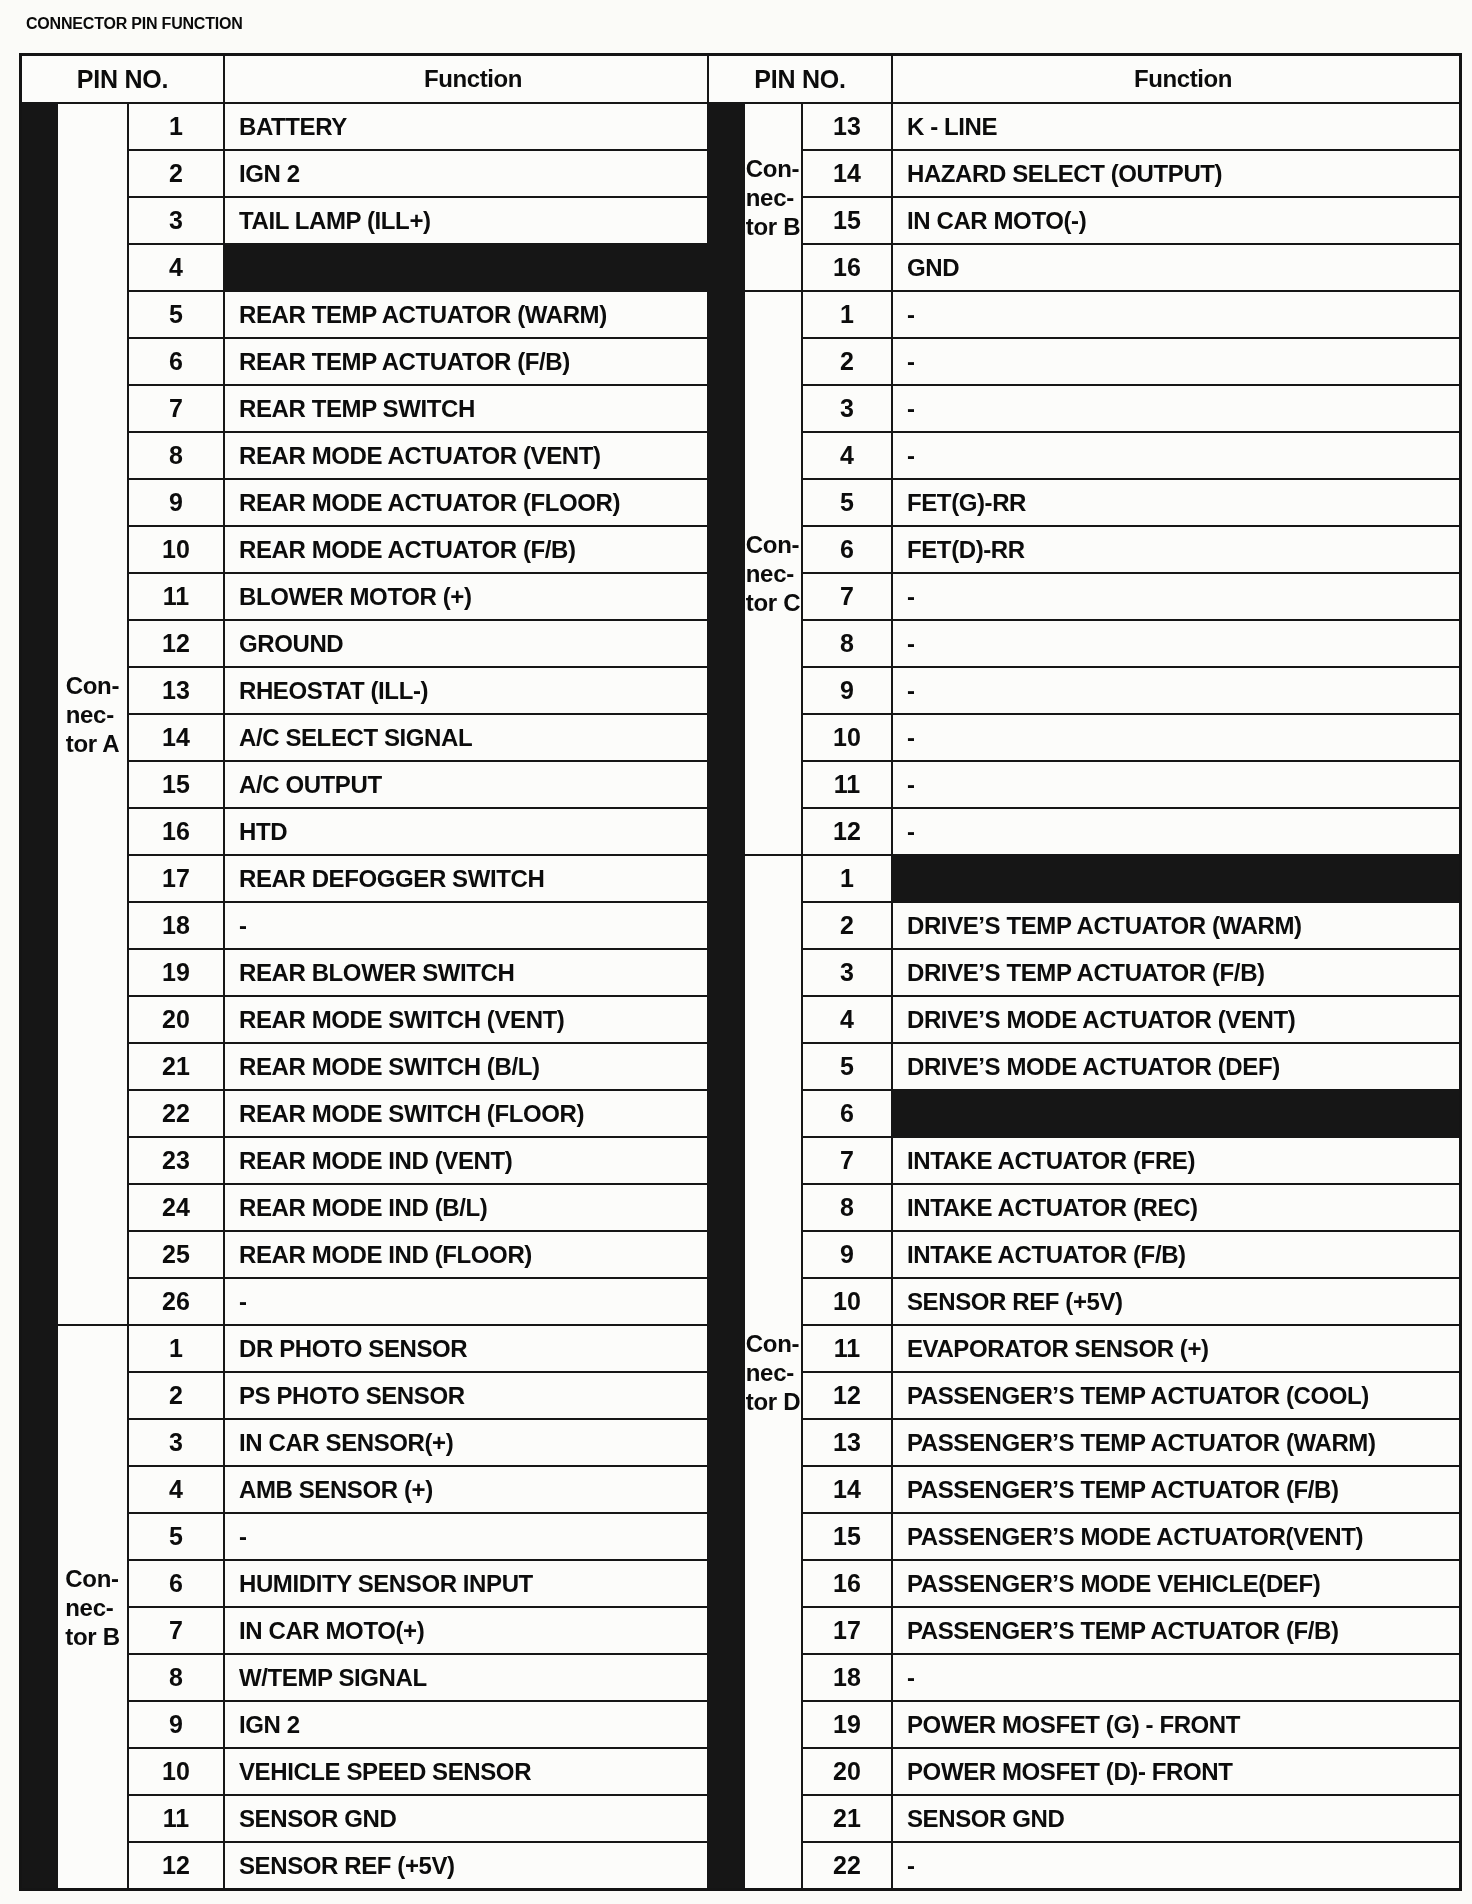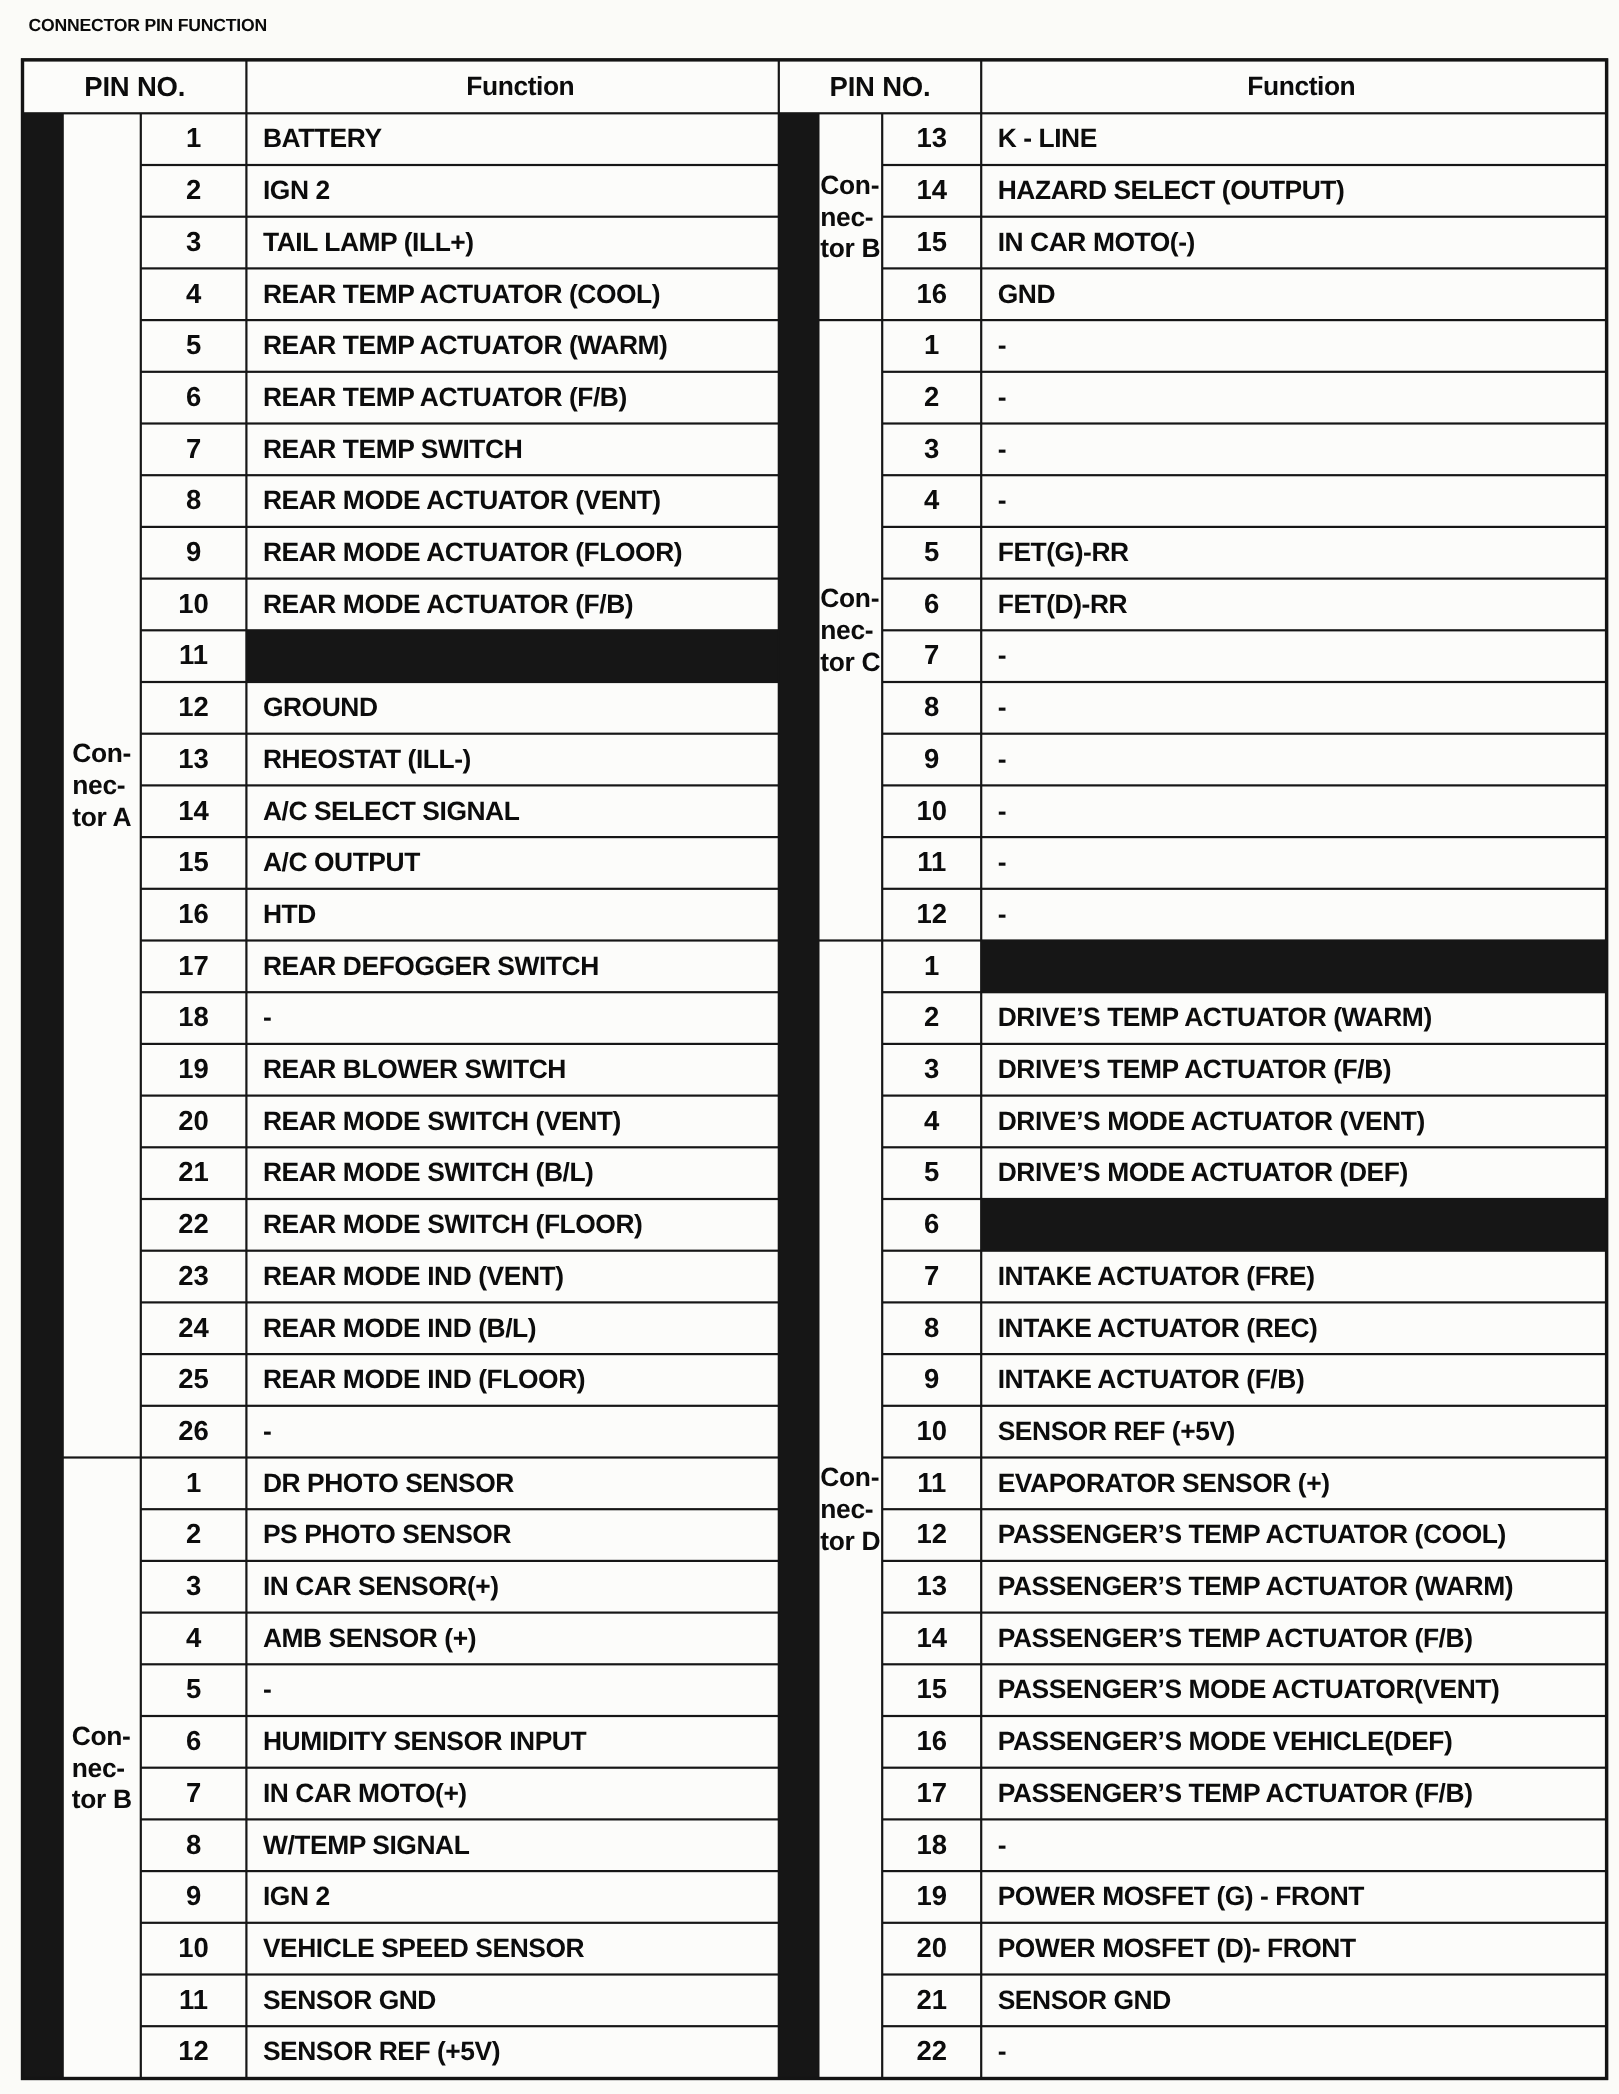--- a/index.html
+++ b/index.html
@@ -98,34 +98,34 @@
             <div>tor A</div>
           </div>
         </div>
         <div class="cell pin" style="grid-area: 2 / 2;">1</div>
         <div class="cell func" style="grid-area: 2 / 3;">BATTERY</div>
         <div class="cell pin" style="grid-area: 3 / 2;">2</div>
         <div class="cell func" style="grid-area: 3 / 3;">IGN 2</div>
         <div class="cell pin" style="grid-area: 4 / 2;">3</div>
         <div class="cell func" style="grid-area: 4 / 3;">TAIL LAMP (ILL+)</div>
         <div class="cell pin" style="grid-area: 5 / 2;">4</div>
-        <div class="cell func" style="grid-area: 5 / 3;">REAR TEMP ACTUATOR (COOL)</div>
         <div class="cell pin" style="grid-area: 6 / 2;">5</div>
         <div class="cell func" style="grid-area: 6 / 3;">REAR TEMP ACTUATOR (WARM)</div>
         <div class="cell pin" style="grid-area: 7 / 2;">6</div>
         <div class="cell func" style="grid-area: 7 / 3;">REAR TEMP ACTUATOR (F/B)</div>
         <div class="cell pin" style="grid-area: 8 / 2;">7</div>
         <div class="cell func" style="grid-area: 8 / 3;">REAR TEMP SWITCH</div>
         <div class="cell pin" style="grid-area: 9 / 2;">8</div>
         <div class="cell func" style="grid-area: 9 / 3;">REAR MODE ACTUATOR (VENT)</div>
         <div class="cell pin" style="grid-area: 10 / 2;">9</div>
         <div class="cell func" style="grid-area: 10 / 3;">REAR MODE ACTUATOR (FLOOR)</div>
         <div class="cell pin" style="grid-area: 11 / 2;">10</div>
         <div class="cell func" style="grid-area: 11 / 3;">REAR MODE ACTUATOR (F/B)</div>
         <div class="cell pin" style="grid-area: 12 / 2;">11</div>
+        <div class="cell func" style="grid-area: 12 / 3;">BLOWER MOTOR (+)</div>
         <div class="cell pin" style="grid-area: 13 / 2;">12</div>
         <div class="cell func" style="grid-area: 13 / 3;">GROUND</div>
         <div class="cell pin" style="grid-area: 14 / 2;">13</div>
         <div class="cell func" style="grid-area: 14 / 3;">RHEOSTAT (ILL-)</div>
         <div class="cell pin" style="grid-area: 15 / 2;">14</div>
         <div class="cell func" style="grid-area: 15 / 3;">A/C SELECT SIGNAL</div>
         <div class="cell pin" style="grid-area: 16 / 2;">15</div>
         <div class="cell func" style="grid-area: 16 / 3;">A/C OUTPUT</div>
         <div class="cell pin" style="grid-area: 17 / 2;">16</div>
         <div class="cell func" style="grid-area: 17 / 3;">HTD</div>

